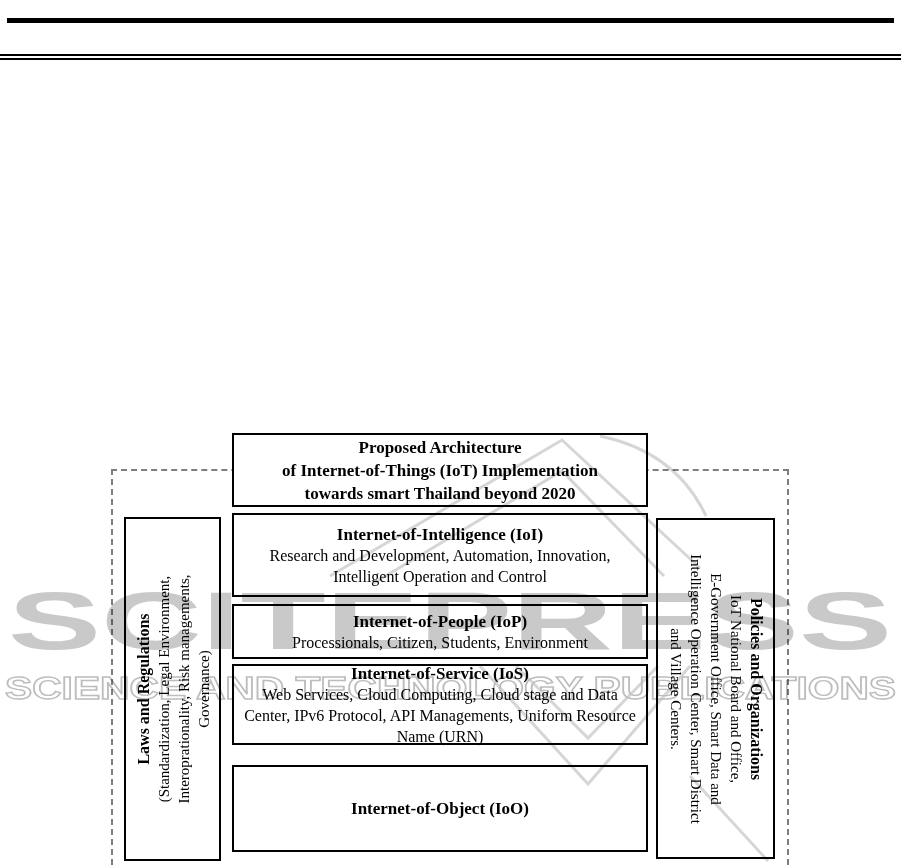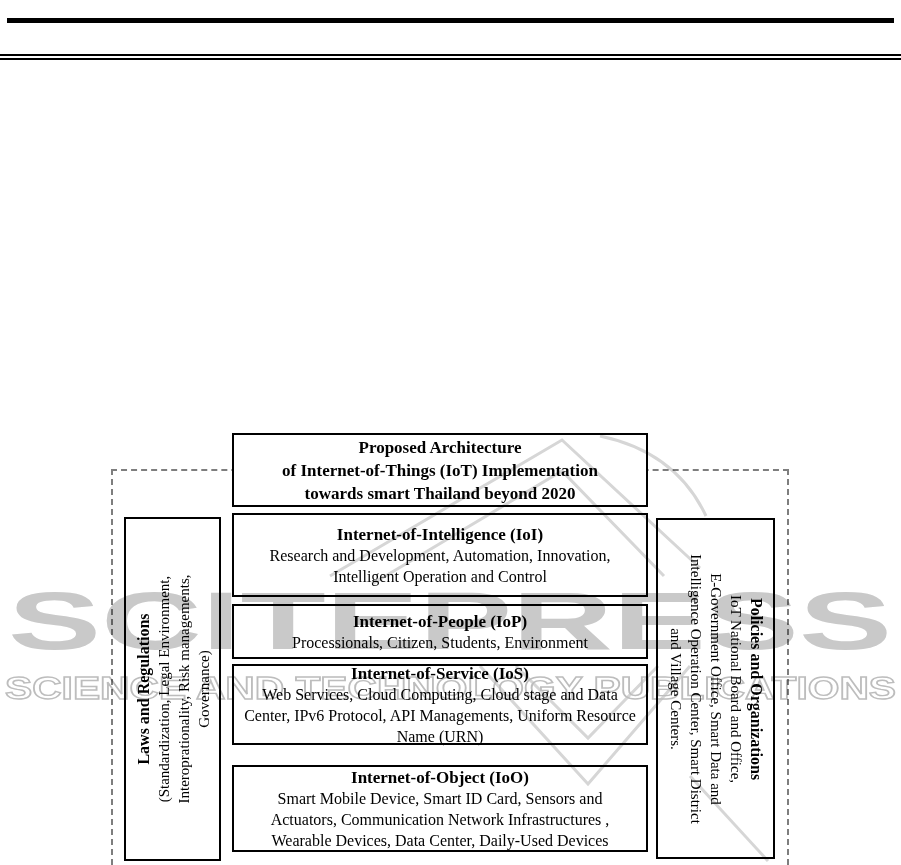--- a/index.html
+++ b/index.html
@@ -77,21 +77,20 @@
       <div>Processionals, Citizen, Students, Environment</div>
     </div>
 
     <div class="box layer layer-ios">
       <div class="hdr">Internet-of-Service (IoS)</div>
       <div>Web Services, Cloud Computing, Cloud stage and Data Center, IPv6 Protocol, API Managements, Uniform Resource Name (URN)</div>
     </div>
 
     <div class="box layer layer-ioo">
       <div class="hdr">Internet-of-Object (IoO)</div>
-      <div>Smart Mobile Device, Smart ID Card, Sensors and Actuators, Communication Network Infrastructures , Wearable Devices, Data Center, Daily-Used Devices</div>
     </div>
 
     <div class="box side-box side-right">
       <div class="rot rot-right">
         <div class="hdr">Policies and Organizations</div>
         <div>IoT National Board and Office,</div>
         <div>E-Government Office, Smart Data and</div>
         <div>Intelligence Operation Center, Smart District</div>
         <div>and Village Centers.</div>
       </div>

